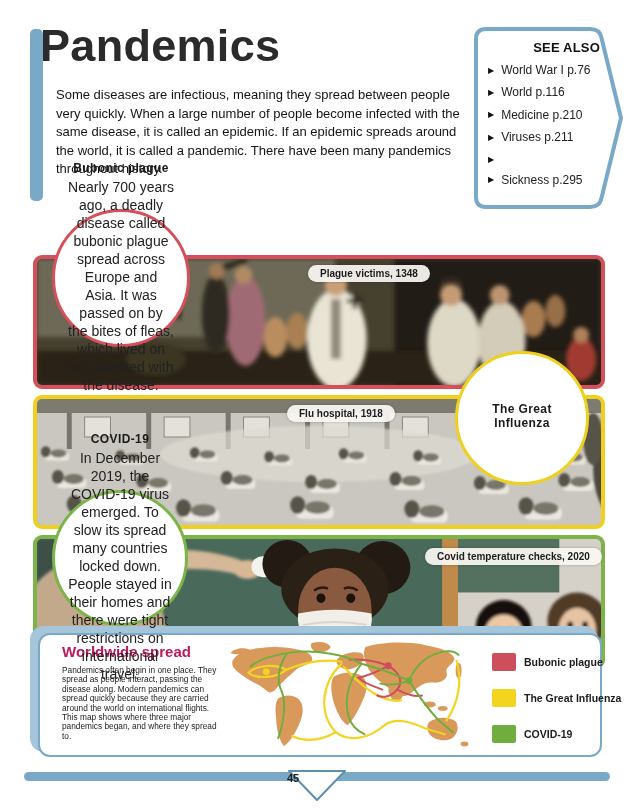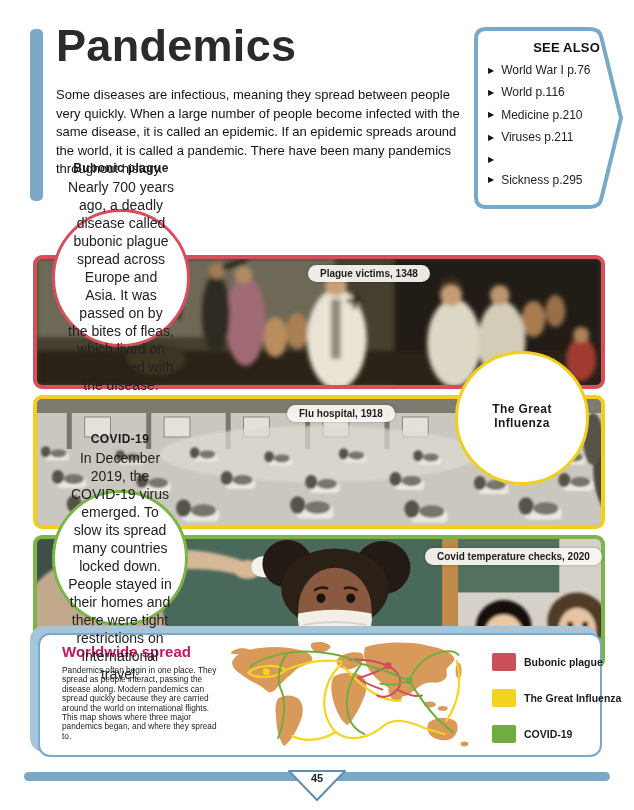--- a/index.html
+++ b/index.html
@@ -5,21 +5,21 @@
   * { margin:0; padding:0; box-sizing:border-box; }
   html,body { background:#ffffff; }
   .page {
     position:relative; width:634px; height:810px; background:#fff;
     font-family:"Liberation Sans","DejaVu Sans",sans-serif; color:#1b1b1b; overflow:hidden;
   }
 
   
   .accent-bar { position:absolute; left:30px; top:29px; width:13px; height:172px;
     background:#7AA9C8; border-radius:5px; }
-  .page-title { position:absolute; left:56px; top:20px; font-size:45px; font-weight:600;
+  .page-title { position:absolute; left:40px; top:20px; font-size:45px; font-weight:600;
     color:#2b2b2b; letter-spacing:.3px; }
   .intro { position:absolute; left:56px; top:86px; width:412px; font-size:13px;
     line-height:18.6px; color:#141414; }
 
   
   .see-also { position:absolute; left:472px; top:26px; width:154px; height:184px;text-align:right; }
   .see-also svg { position:absolute; inset:0; }
   .sa-content { position:absolute; left:16px; top:14px; width:112px; }
   .sa-title { font-size:13px; font-weight:700; color:#111; margin-bottom:8px; letter-spacing:.2px; }
   .sa-item { display:flex; gap:7px; font-size:12px; color:#222; margin-bottom:8px; line-height:1.2; }
@@ -62,21 +62,21 @@
   .ww-legend { position:absolute; left:452px; top:18px; width:108px; }
   .legend-row { display:flex; align-items:center; gap:8px; height:18px; margin-bottom:18px; }
   .legend-swatch { width:24px; height:18px; border-radius:2px; flex:0 0 auto; }
   .legend-label { font-size:10.5px; font-weight:600; color:#1c1c1c; white-space:nowrap; }
 
   
   .footer-bar { position:absolute; left:24px; top:772px; width:586px; height:9px;
     background:#7AA9C8; border-radius:5px; }
   .page-num { position:absolute; left:287px; top:769px; width:60px; height:34px; z-index:6; }
   .page-num svg { position:absolute; inset:0; }
-  .page-num-text { position:absolute; left:0; right:0; top:3px; text-align:center;
+  .page-num-text { position:absolute; left:0; right:0; top:3px; text-align:left;
     font-size:11px; font-weight:700; color:#222; }
 </style>
 </head>
 <body>
 
 <div class="page">
 
   <div class="accent-bar"></div>
   <h1 class="page-title">Pandemics</h1>
   <p class="intro">Some diseases are infectious, meaning they spread between people very quickly. When a large number of people become infected with the same disease, it is called an epidemic. If an epidemic spreads around the world, it is called a pandemic. There have been many pandemics throughout history.</p>

